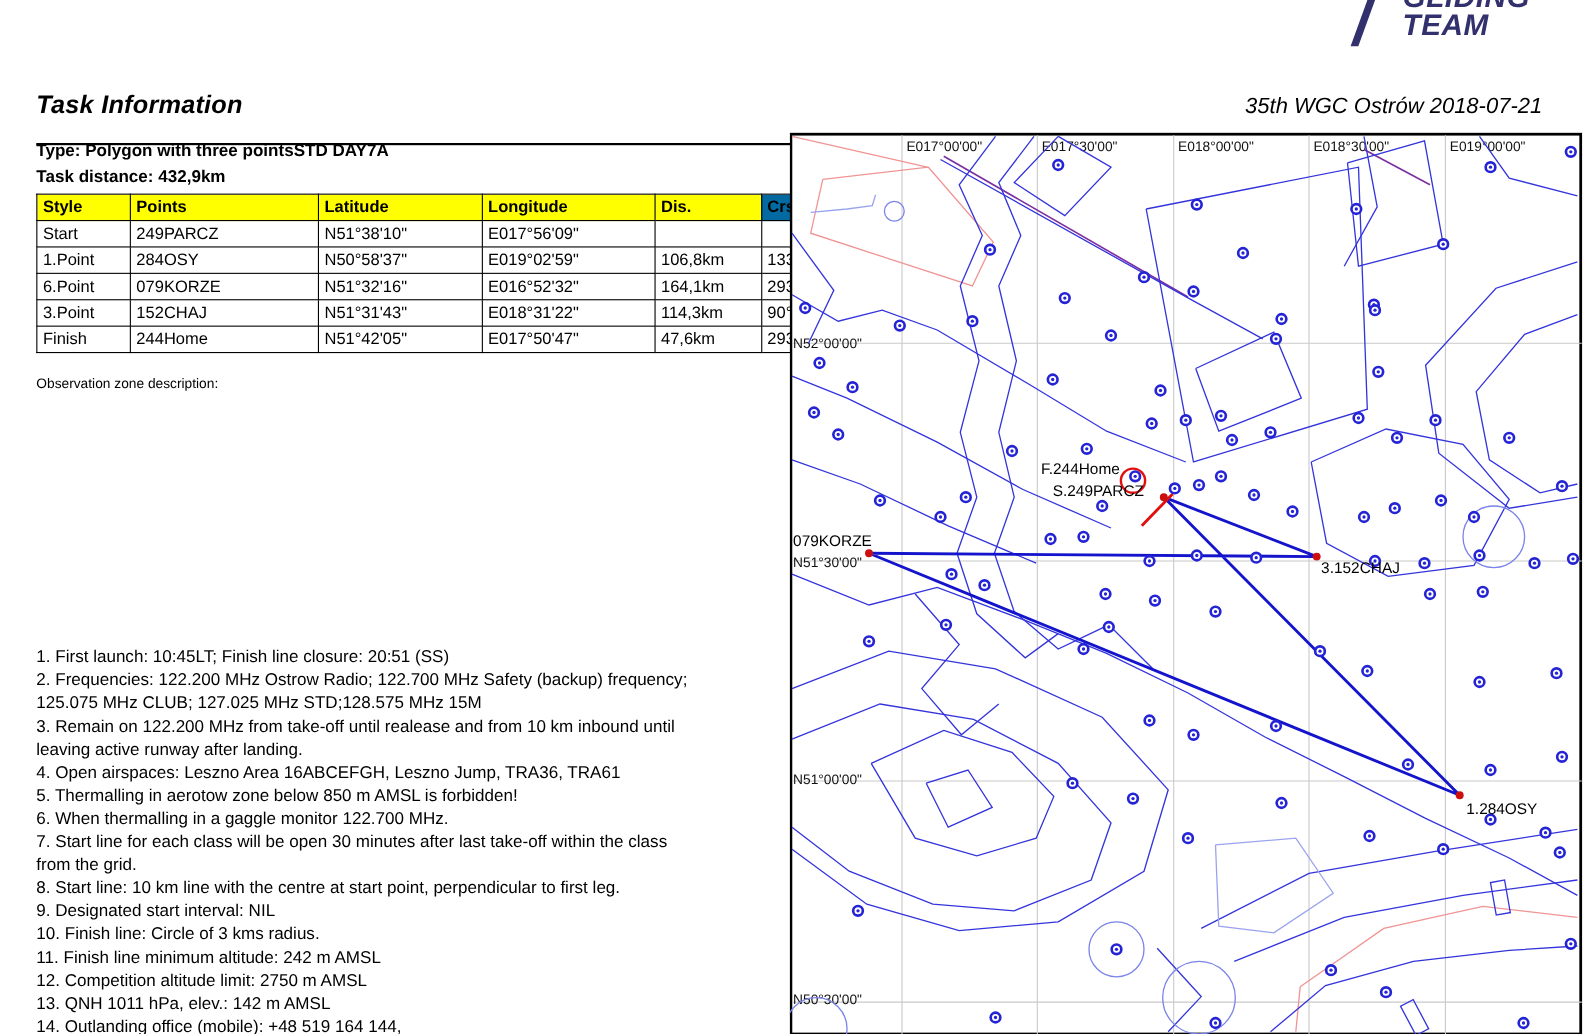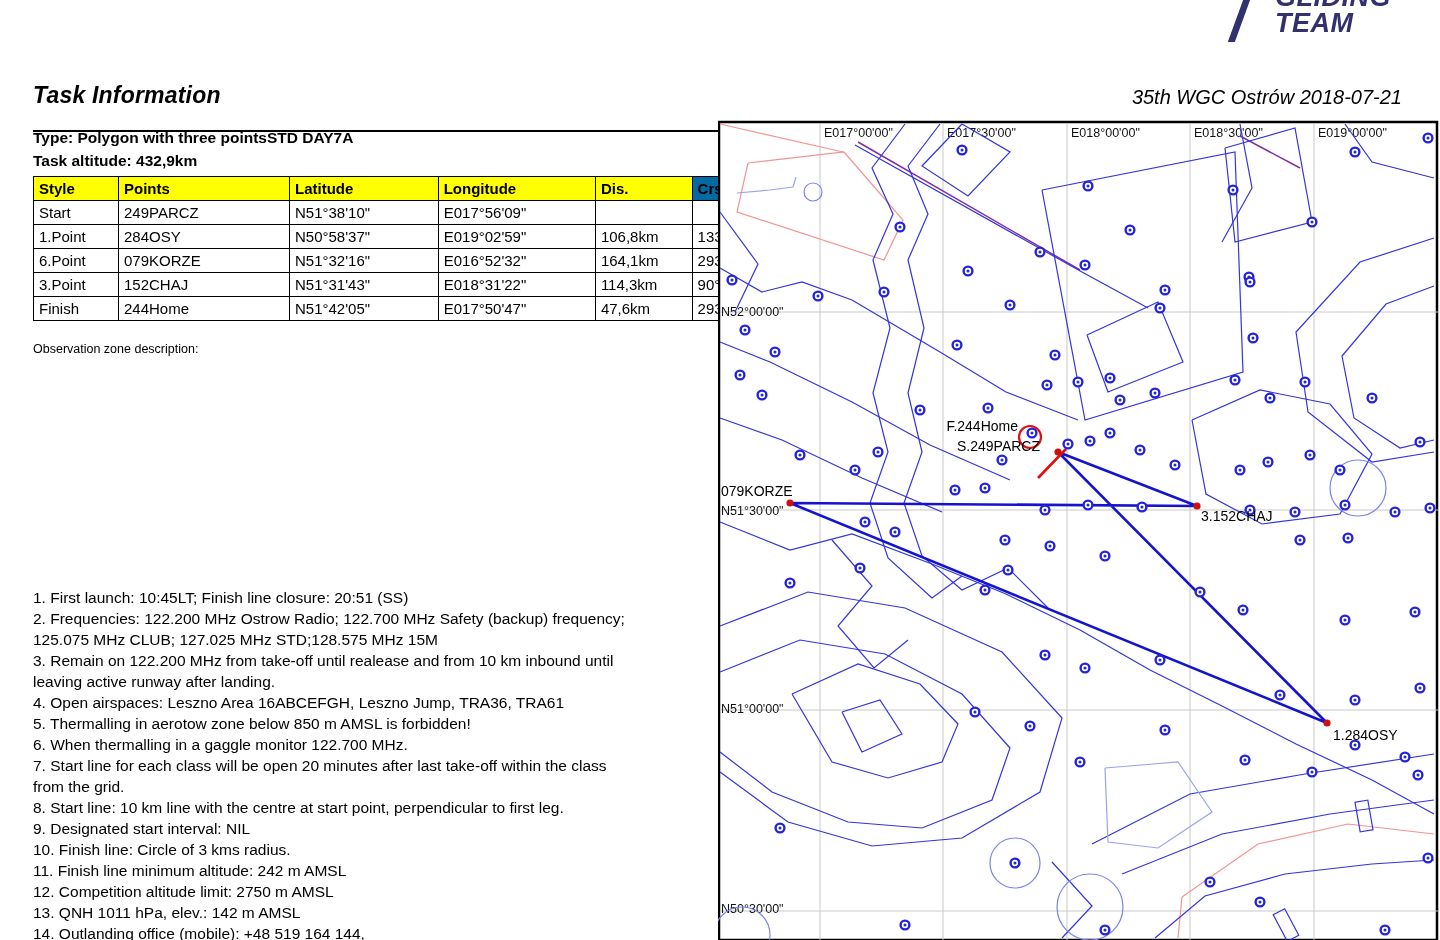--- a/index.html
+++ b/index.html
@@ -53,21 +53,21 @@
   <div class="header-row">
     <h1 class="page-title">Task Information</h1>
     <div class="comp-title">35th WGC Ostrów 2018-07-21</div>
   </div>
 
   <div class="type-row">
     <span>Type: Polygon with three points</span>
     <span>STD DAY7A</span>
   </div>
 
-  <div class="dist-row">Task altitude: 432,9km</div>
+  <div class="dist-row">Task distance: 432,9km</div>
 
   <table class="task">
     <colgroup id="task-cols">
         <col style="width: 80px;">
         <col style="width: 161px;">
         <col style="width: 140px;">
         <col style="width: 148px;">
         <col style="width: 91px;">
         <col style="width: 55px;">
       </colgroup>
@@ -131,21 +131,21 @@
 
   <div class="notes" id="notes">
       <div class="note-item">1. First launch: 10:45LT; Finish line closure: 20:51 (SS)</div>
       <div class="note-item">2. Frequencies: 122.200 MHz Ostrow Radio; 122.700 MHz Safety (backup) frequency;
 125.075 MHz CLUB; 127.025 MHz STD;128.575 MHz 15M</div>
       <div class="note-item">3. Remain on 122.200 MHz from take-off until realease and from 10 km inbound until
 leaving active runway after landing.</div>
       <div class="note-item">4. Open airspaces: Leszno Area 16ABCEFGH, Leszno Jump, TRA36, TRA61</div>
       <div class="note-item">5. Thermalling in aerotow zone below 850 m AMSL is forbidden!</div>
       <div class="note-item">6. When thermalling in a gaggle monitor 122.700 MHz.</div>
-      <div class="note-item">7. Start line for each class will be open 20 minutes after last take-off within the class
+      <div class="note-item">7. Start line for each class will be open 30 minutes after last take-off within the class
 from the grid.</div>
       <div class="note-item">8. Start line: 10 km line with the centre at start point, perpendicular to first leg.</div>
       <div class="note-item">9. Designated start interval: NIL</div>
       <div class="note-item">10. Finish line: Circle of 3 kms radius.</div>
       <div class="note-item">11. Finish line minimum altitude: 242 m AMSL</div>
       <div class="note-item">12. Competition altitude limit: 2750 m AMSL</div>
       <div class="note-item">13. QNH 1011 hPa, elev.: 142 m AMSL</div>
       <div class="note-item">14. Outlanding office (mobile): +48 519 164 144,</div>
     </div>
 

